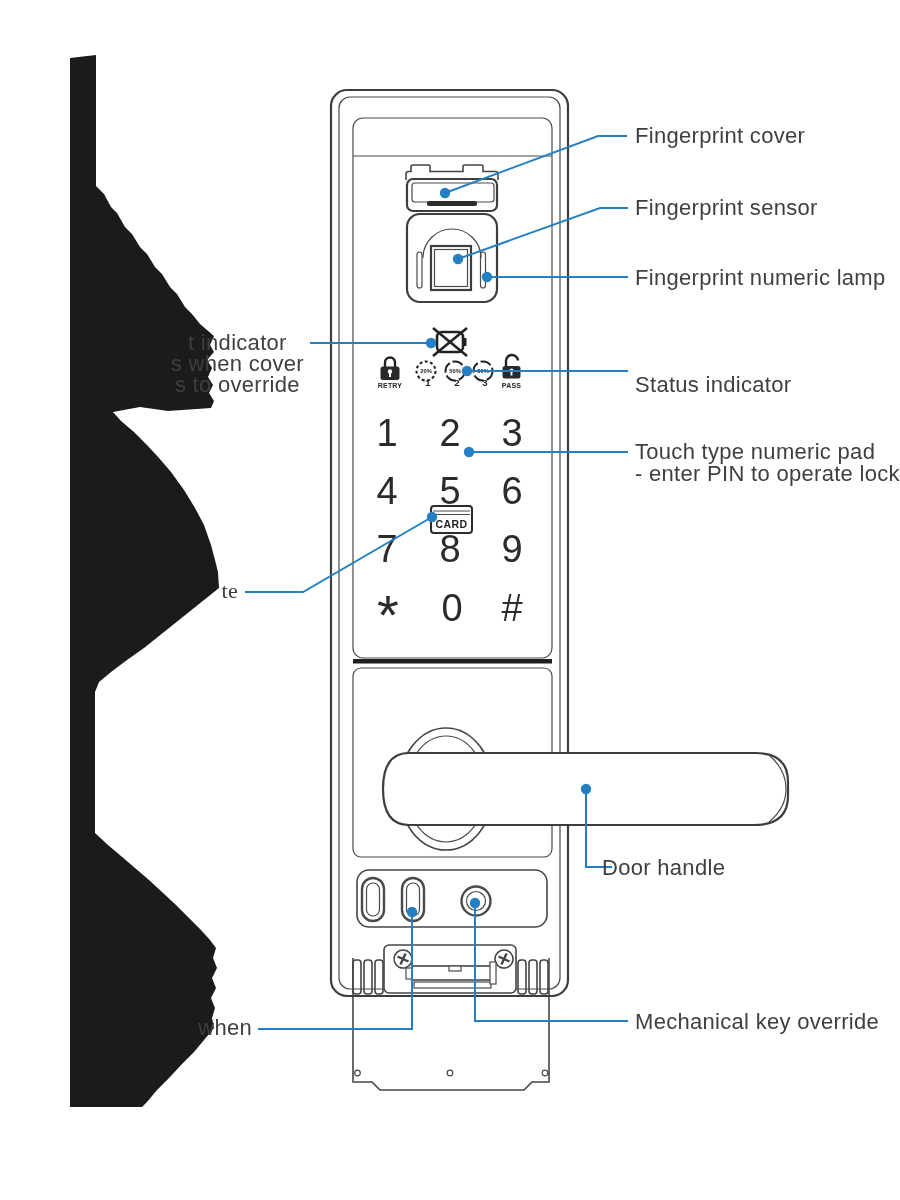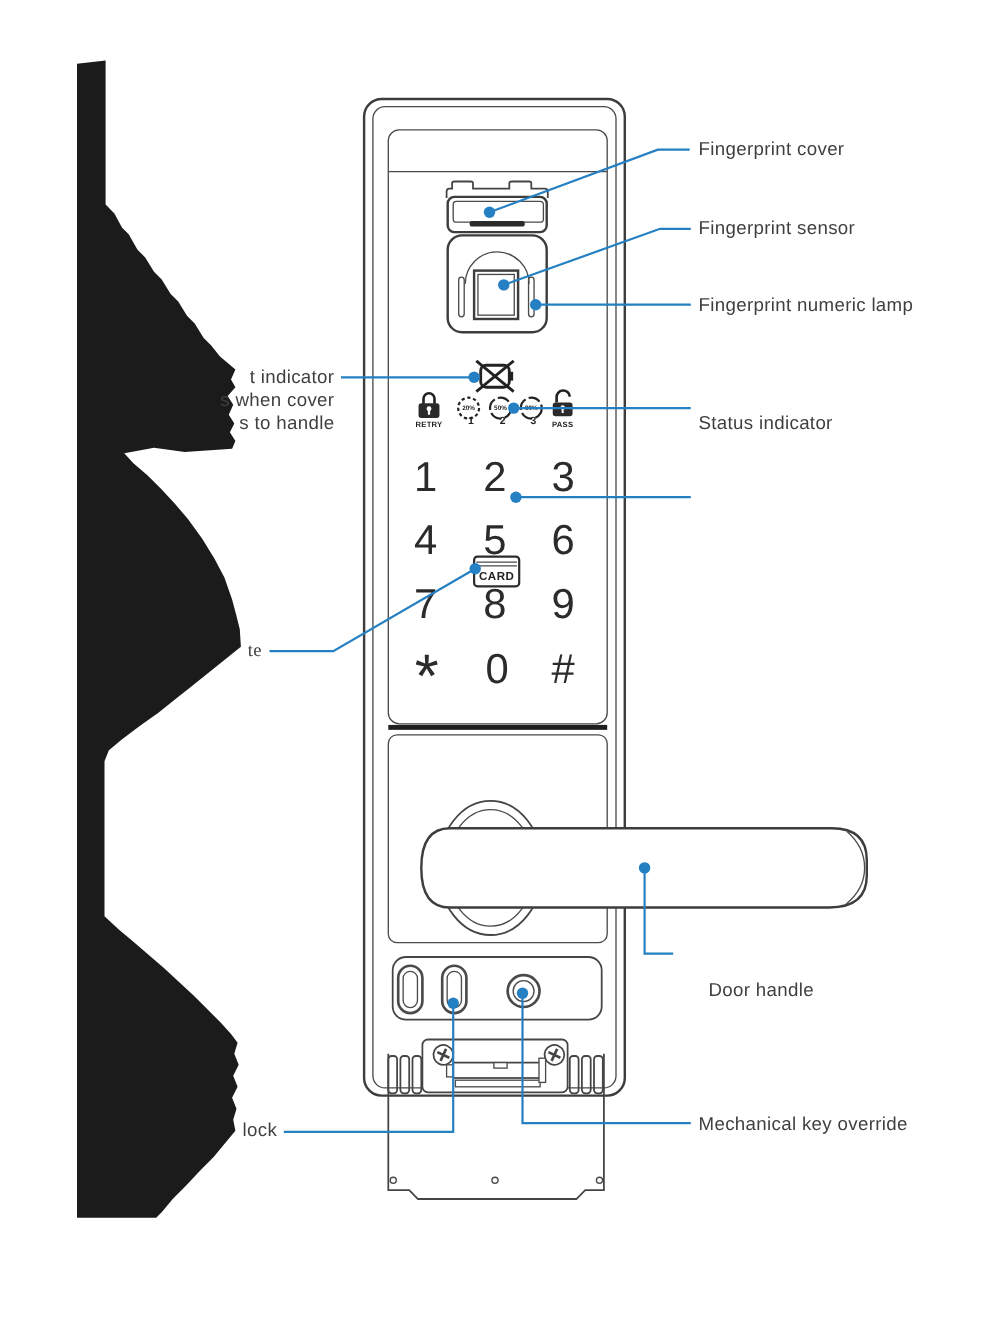--- a/index.html
+++ b/index.html
@@ -17,23 +17,23 @@
   .blob{fill:#1b1b1b;stroke:none;}
   
   text{font-family:"Liberation Sans",sans-serif;}
   .key{font-size:38px;fill:#2b2b2b;text-anchor:middle;font-weight:400;}
   .key.star{font-size:56px;}
   .badge{font-size:7px;font-weight:bold;fill:#1e1e1e;text-anchor:middle;letter-spacing:.2px;}
   .pct{font-size:5.8px;font-weight:bold;fill:#1e1e1e;text-anchor:middle;}
   .step{font-size:9.5px;font-weight:bold;fill:#1e1e1e;text-anchor:middle;}
   .cardtxt{font-size:10.5px;font-weight:bold;fill:#222;text-anchor:middle;letter-spacing:.4px;}
   
-  .lbl{position:absolute;font-size:17px;line-height:20px;color:#3f3f3f;letter-spacing:.3px;white-space:nowrap;}
+  .lbl{position:absolute;font-size:22px;line-height:20px;color:#3f3f3f;letter-spacing:.3px;white-space:nowrap;}
   .lbl.two{line-height:22px;}
-  .lbl.rt{text-align:right;}
+  .lbl.rt{text-align:center;}
 </style>
 </head>
 <body>
 
 <div id="stage">
 
 <svg id="art" width="900" height="1200" viewBox="0 0 900 1200">
 
   <g>
     <rect x="331" y="90" width="237" height="906" rx="16" class="s2"></rect>
@@ -216,24 +216,28 @@
        L108,845 L121,856 L135,868 L149,880 L162,892 L176,905 L189,918 L201,930 L210,940 L216,948
        L213,958 L217,968 L212,978 L216,988 L211,998 L215,1008 L212,1018 L214,1028
        L204,1040 L194,1052 L182,1064 L169,1078 L157,1090 L147,1102 L142,1107
        L70,1107 Z"></path>
 </svg>
 
 <div class="lbl" style="left:635px;top:126px;">Fingerprint cover</div>
 <div class="lbl" style="left:635px;top:198px;text-align:right;">Fingerprint sensor</div>
 <div class="lbl" style="left:635px;top:268px;">Fingerprint numeric lamp</div>
 <div class="lbl" style="left:635px;top:375px;">Status indicator</div>
-<div class="lbl" style="left:644px;top:858px;margin-top:32px;">Door handle</div>
+<div class="lbl two" style="left:635px;top:441px;">
+  <div>Touch type numeric pad</div>
+  <div>- enter PIN to operate lock</div>
+</div>
+<div class="lbl" style="left:602px;top:858px;">Door handle</div>
 <div class="lbl" style="left:635px;top:1012px;">Mechanical key override</div>
 
 <div class="lbl rt" style="right:596px;top:332px;line-height:21px;">
   <div>t indicator</div>
   <div>s when cover</div>
-  <div>s to handle</div>
+  <div>s to override</div>
 </div>
 <div class="lbl rt" style="right:662px;top:581px;font-family:Liberation Serif, serif;">te</div>
-<div class="lbl rt" style="right:648px;top:1018px;">lock</div>
+<div class="lbl rt" style="right:648px;top:1018px;">when</div>
 
 </div>
 
 </body></html>

